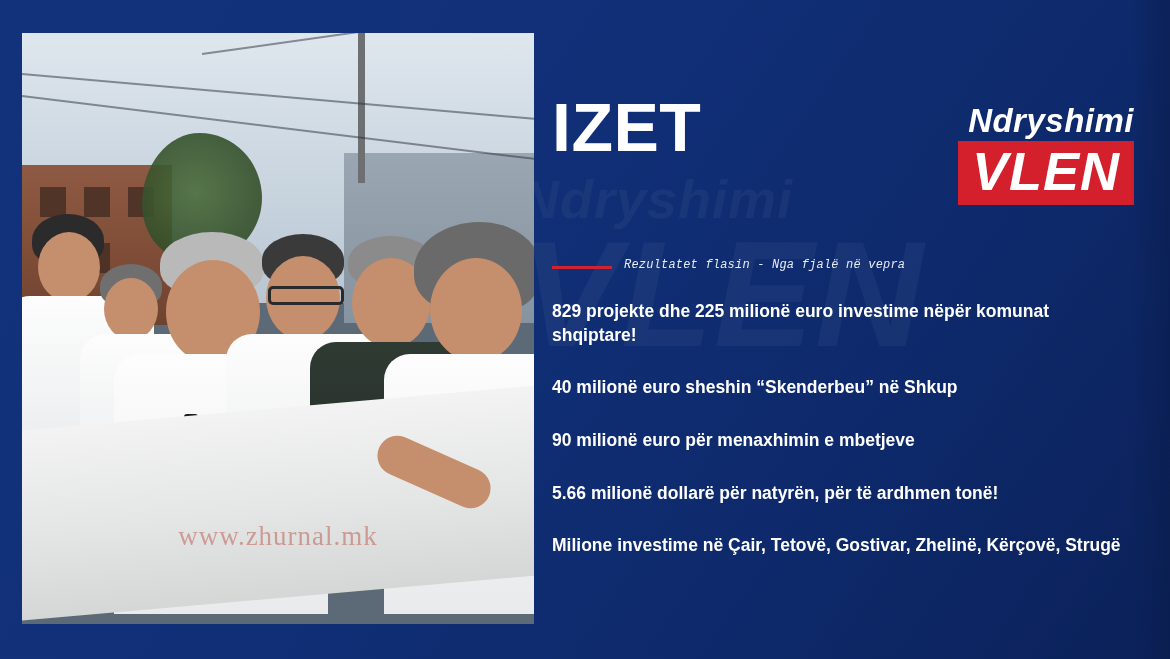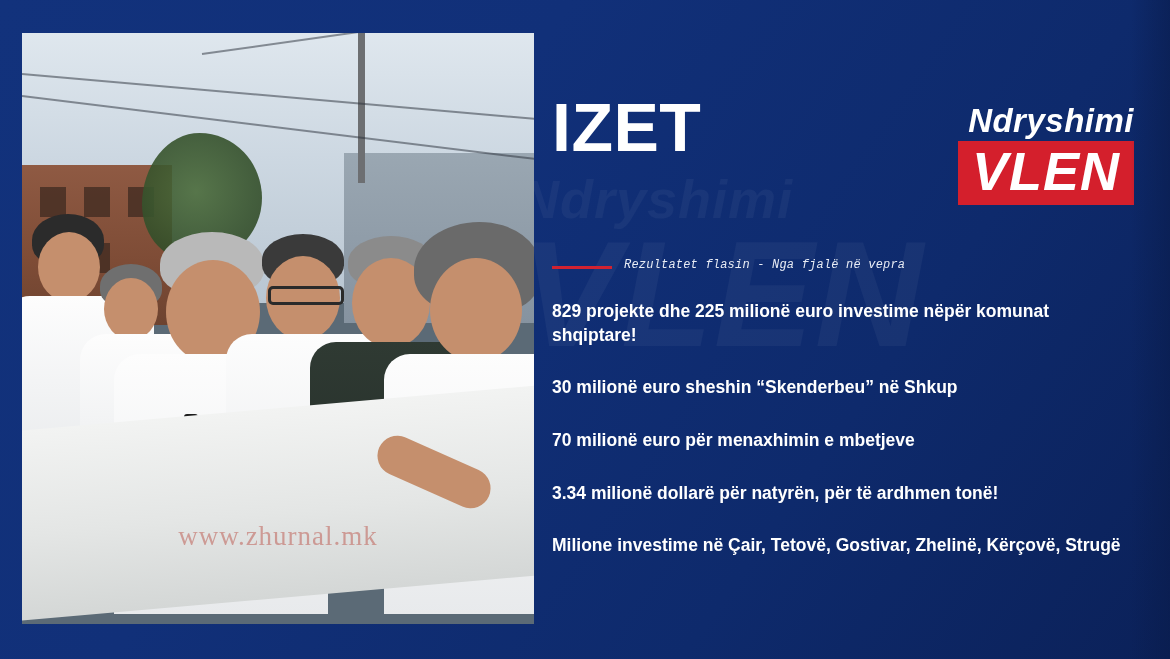--- a/index.html
+++ b/index.html
@@ -323,21 +323,21 @@
 
     <div class="logo">
       <div class="logo-top">Ndryshimi</div>
       <div class="logo-badge">
         <span>VLEN</span>
       </div>
     </div>
 
     <div class="points">
       <div class="point">829 projekte dhe 225 milionë euro investime nëpër komunat shqiptare!</div>
-      <div class="point">30 milionë euro sheshin “Skenderbeu” në Shkup</div>
-      <div class="point">70 milionë euro për menaxhimin e mbetjeve</div>
-      <div class="point">3.34 milionë dollarë për natyrën, për të ardhmen tonë!</div>
+      <div class="point">40 milionë euro sheshin “Skenderbeu” në Shkup</div>
+      <div class="point">90 milionë euro për menaxhimin e mbetjeve</div>
+      <div class="point">5.66 milionë dollarë për natyrën, për të ardhmen tonë!</div>
       <div class="point">Milione investime në Çair, Tetovë, Gostivar, Zhelinë, Kërçovë, Strugë</div>
     </div>
   </div>
 
   <div class="edge-fade"></div>
 </div>
 
 </body></html>

